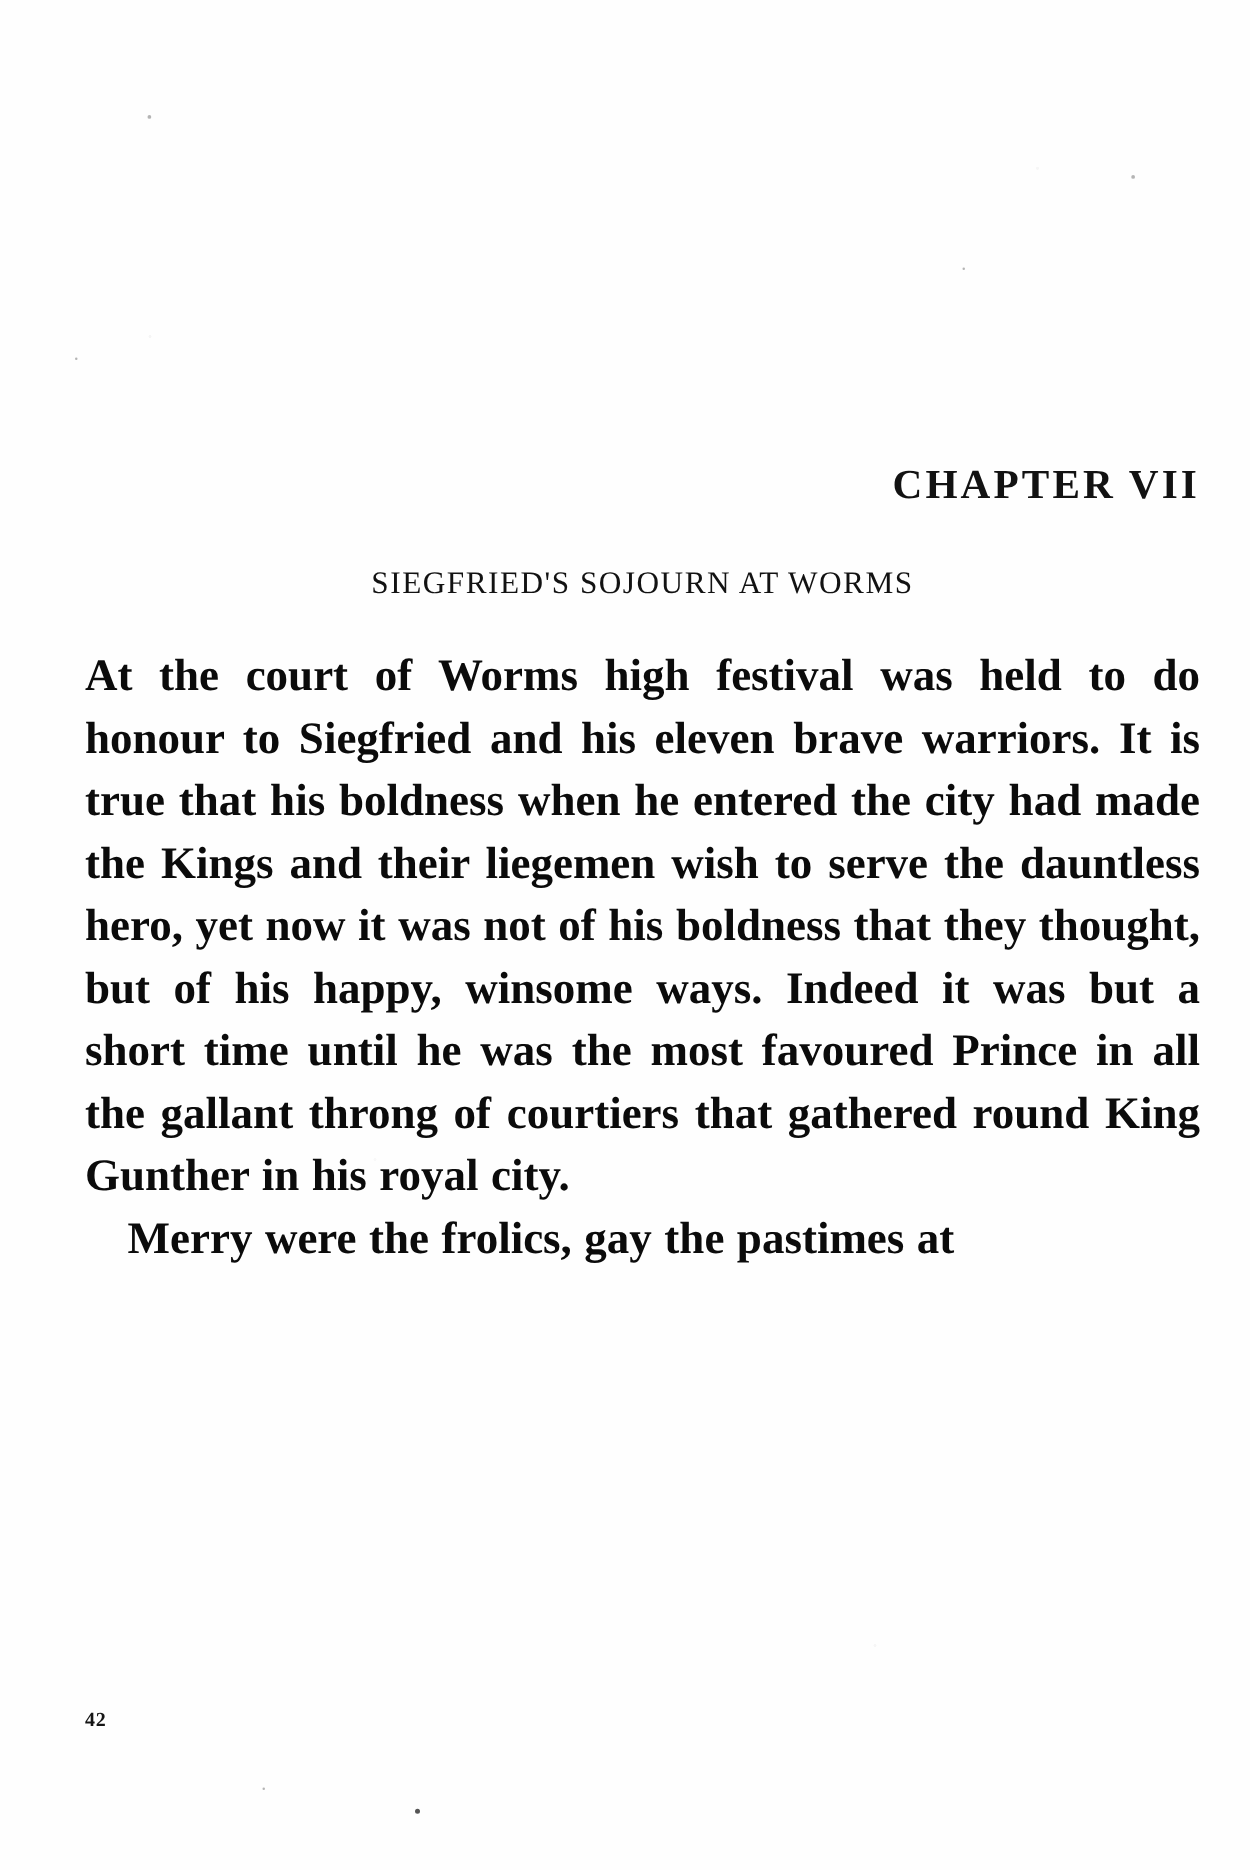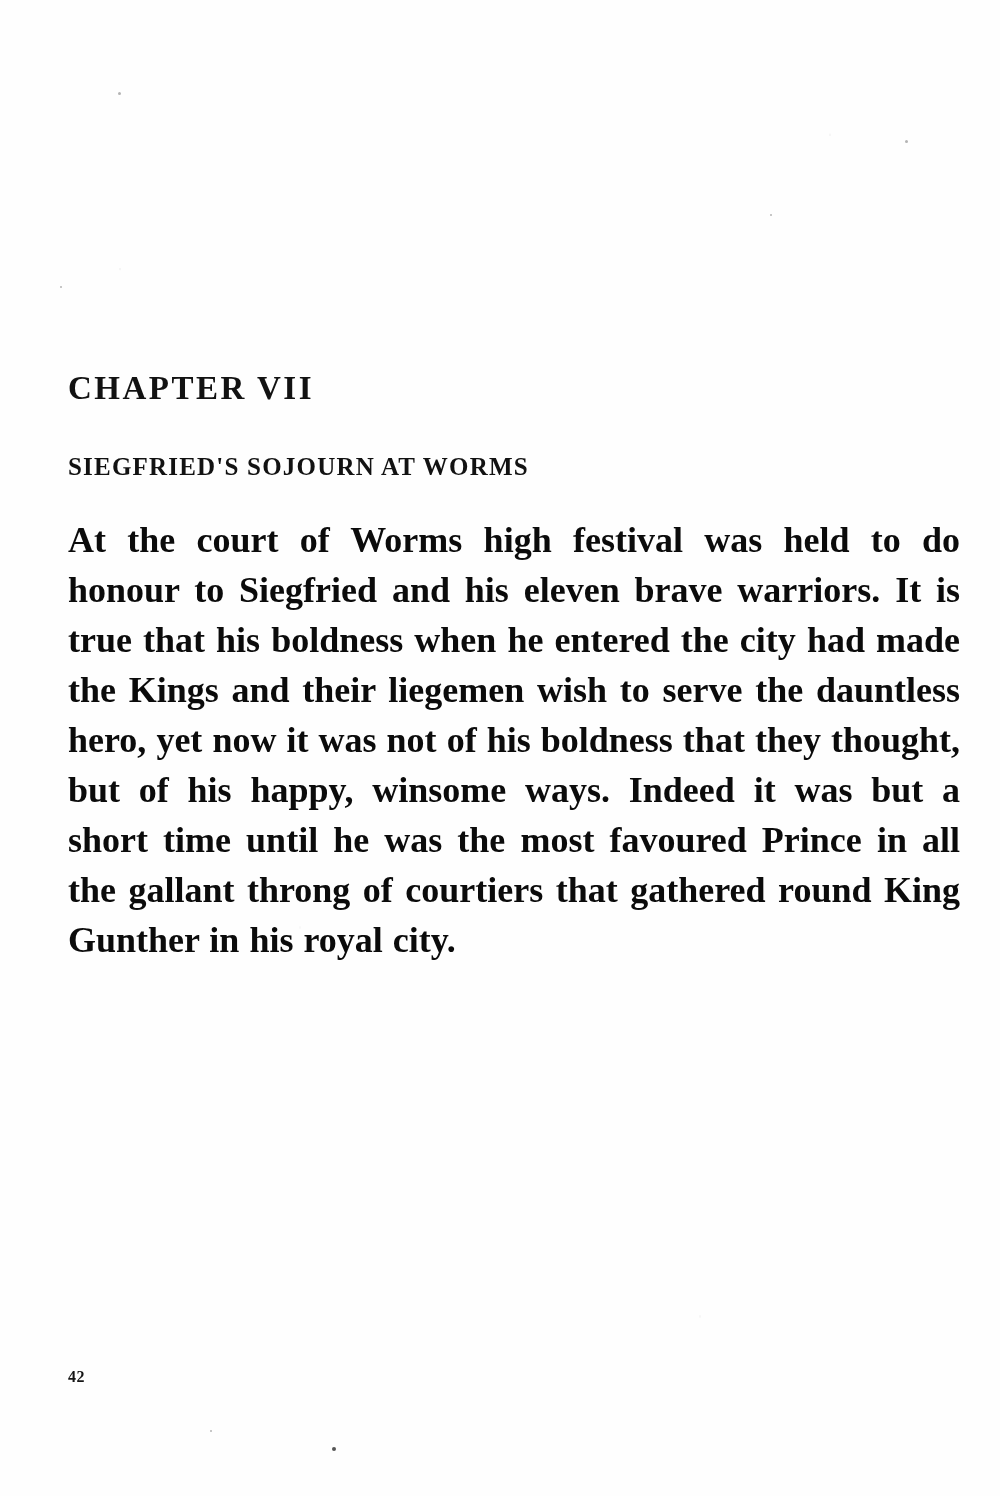--- a/index.html
+++ b/index.html
@@ -26,32 +26,32 @@
       radial-gradient(circle at 70% 88%, rgba(0,0,0,0.03) 0 1px, transparent 1.4px),
       #fefefe;
   }
   .text-block {
     position: absolute;
     left: 68px;
     top: 370px;
     width: 892px;
   }
   .chapter-title {
-    text-align: left;
+    text-align: right;
     font-size: 33px;
     font-weight: bold;
     letter-spacing: 2.5px;
     font-family: "Liberation Serif", serif;
     margin: 0 0 46px 0;
     color: #121212;
   }
   .chapter-subtitle {
-    text-align: left;
+    text-align: center;
     font-size: 25px;
-    font-weight: bold;
+    font-weight: normal;
     letter-spacing: 1.2px;
     margin: 0 0 34px 0;
     color: #121212;
   }
   .body-par {
     font-size: 36px;
     line-height: 50px;
     font-weight: bold;
     text-align: justify;
     margin: 0;
@@ -104,20 +104,21 @@
 
   <div class="text-block">
 
     <h1 class="chapter-title">CHAPTER VII</h1>
 
     <h2 class="chapter-subtitle">SIEGFRIED'S SOJOURN AT WORMS</h2>
 
     <p class="body-par">At the court of Worms high festival was held to do honour to Siegfried and his eleven brave warriors.   It is true that his boldness when he entered the city had made the Kings and their liegemen wish to serve the dauntless hero, yet now it was not of his boldness that they thought, but of his happy, winsome ways. Indeed it was but a short time until he was the most favoured Prince in all the gallant throng of courtiers that gathered round King Gunther in his royal city.</p>
 
 
+    <p class="body-par indent">Merry were the frolics, gay the pastimes at</p>
 
   </div>
 
   <div class="folio">42</div>
 
   <div class="dot-mark"></div>
 
 </div>
 
 </body></html>

